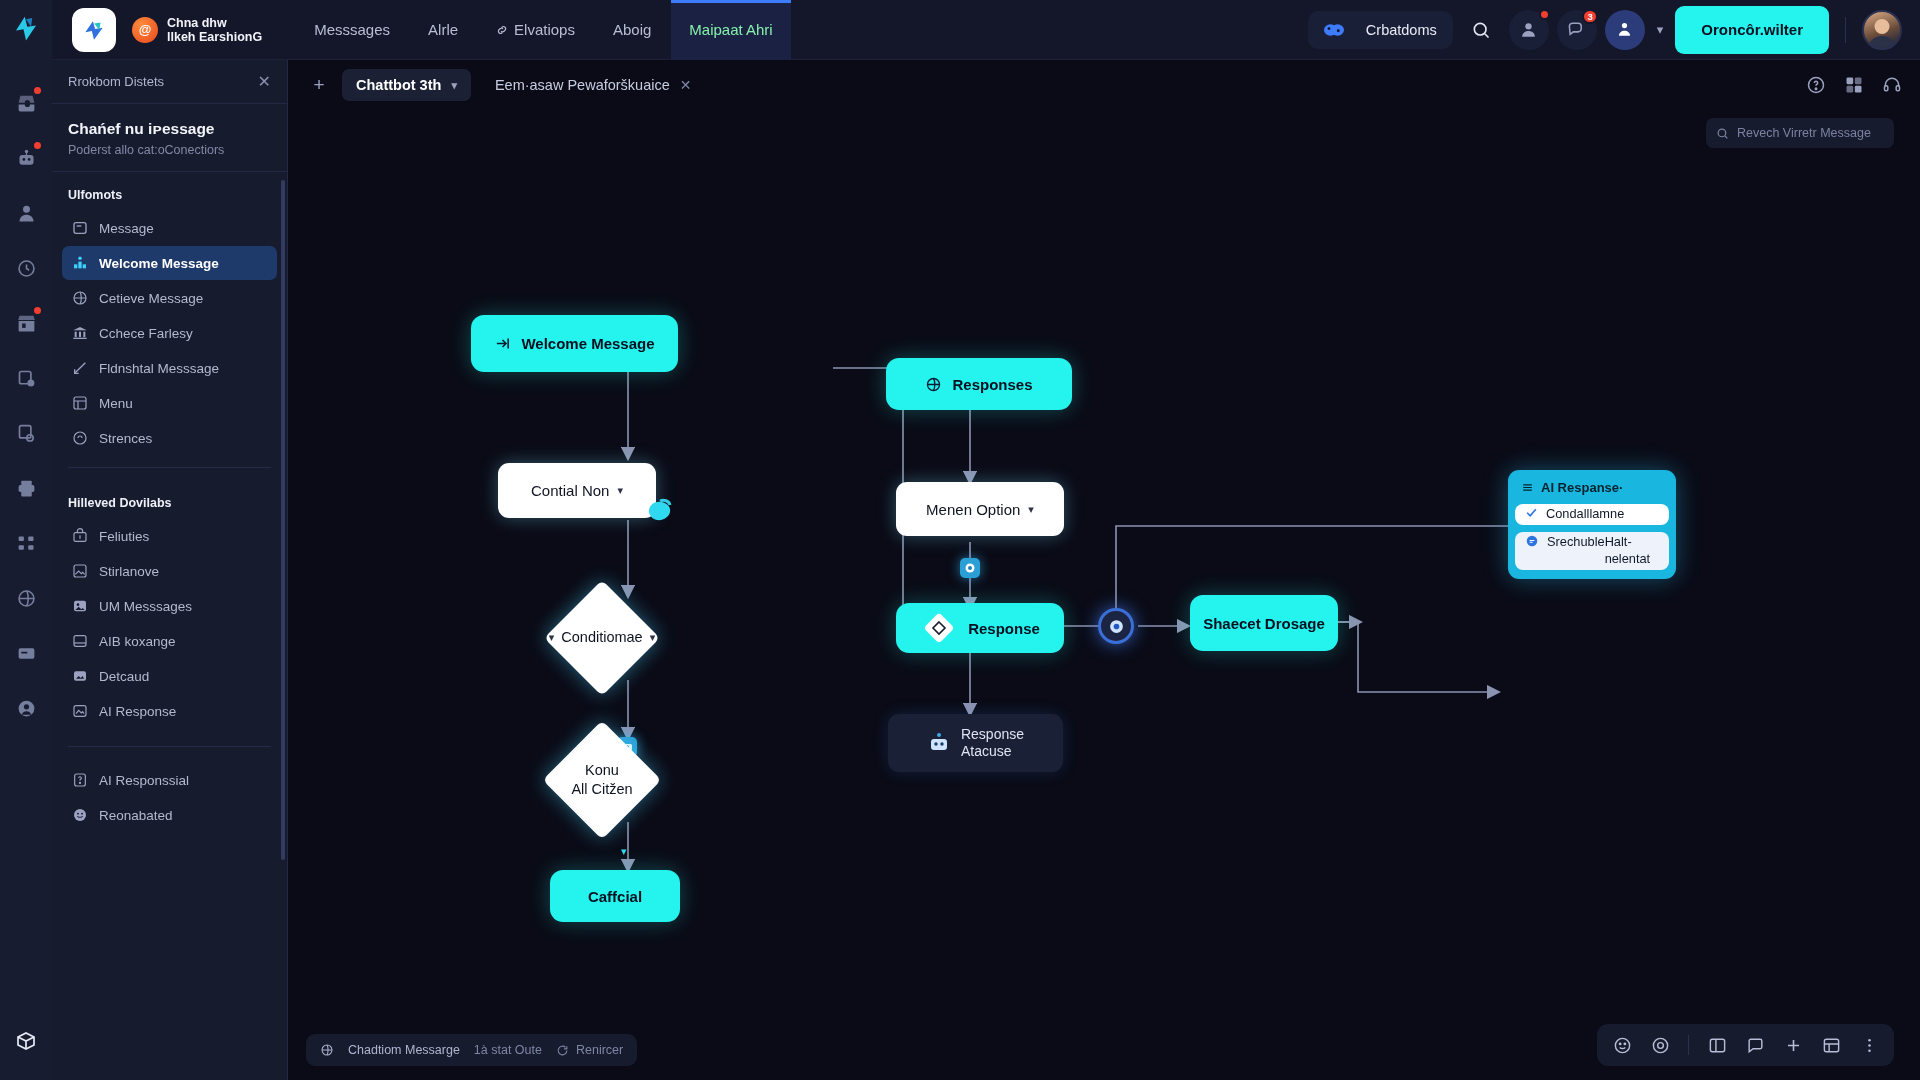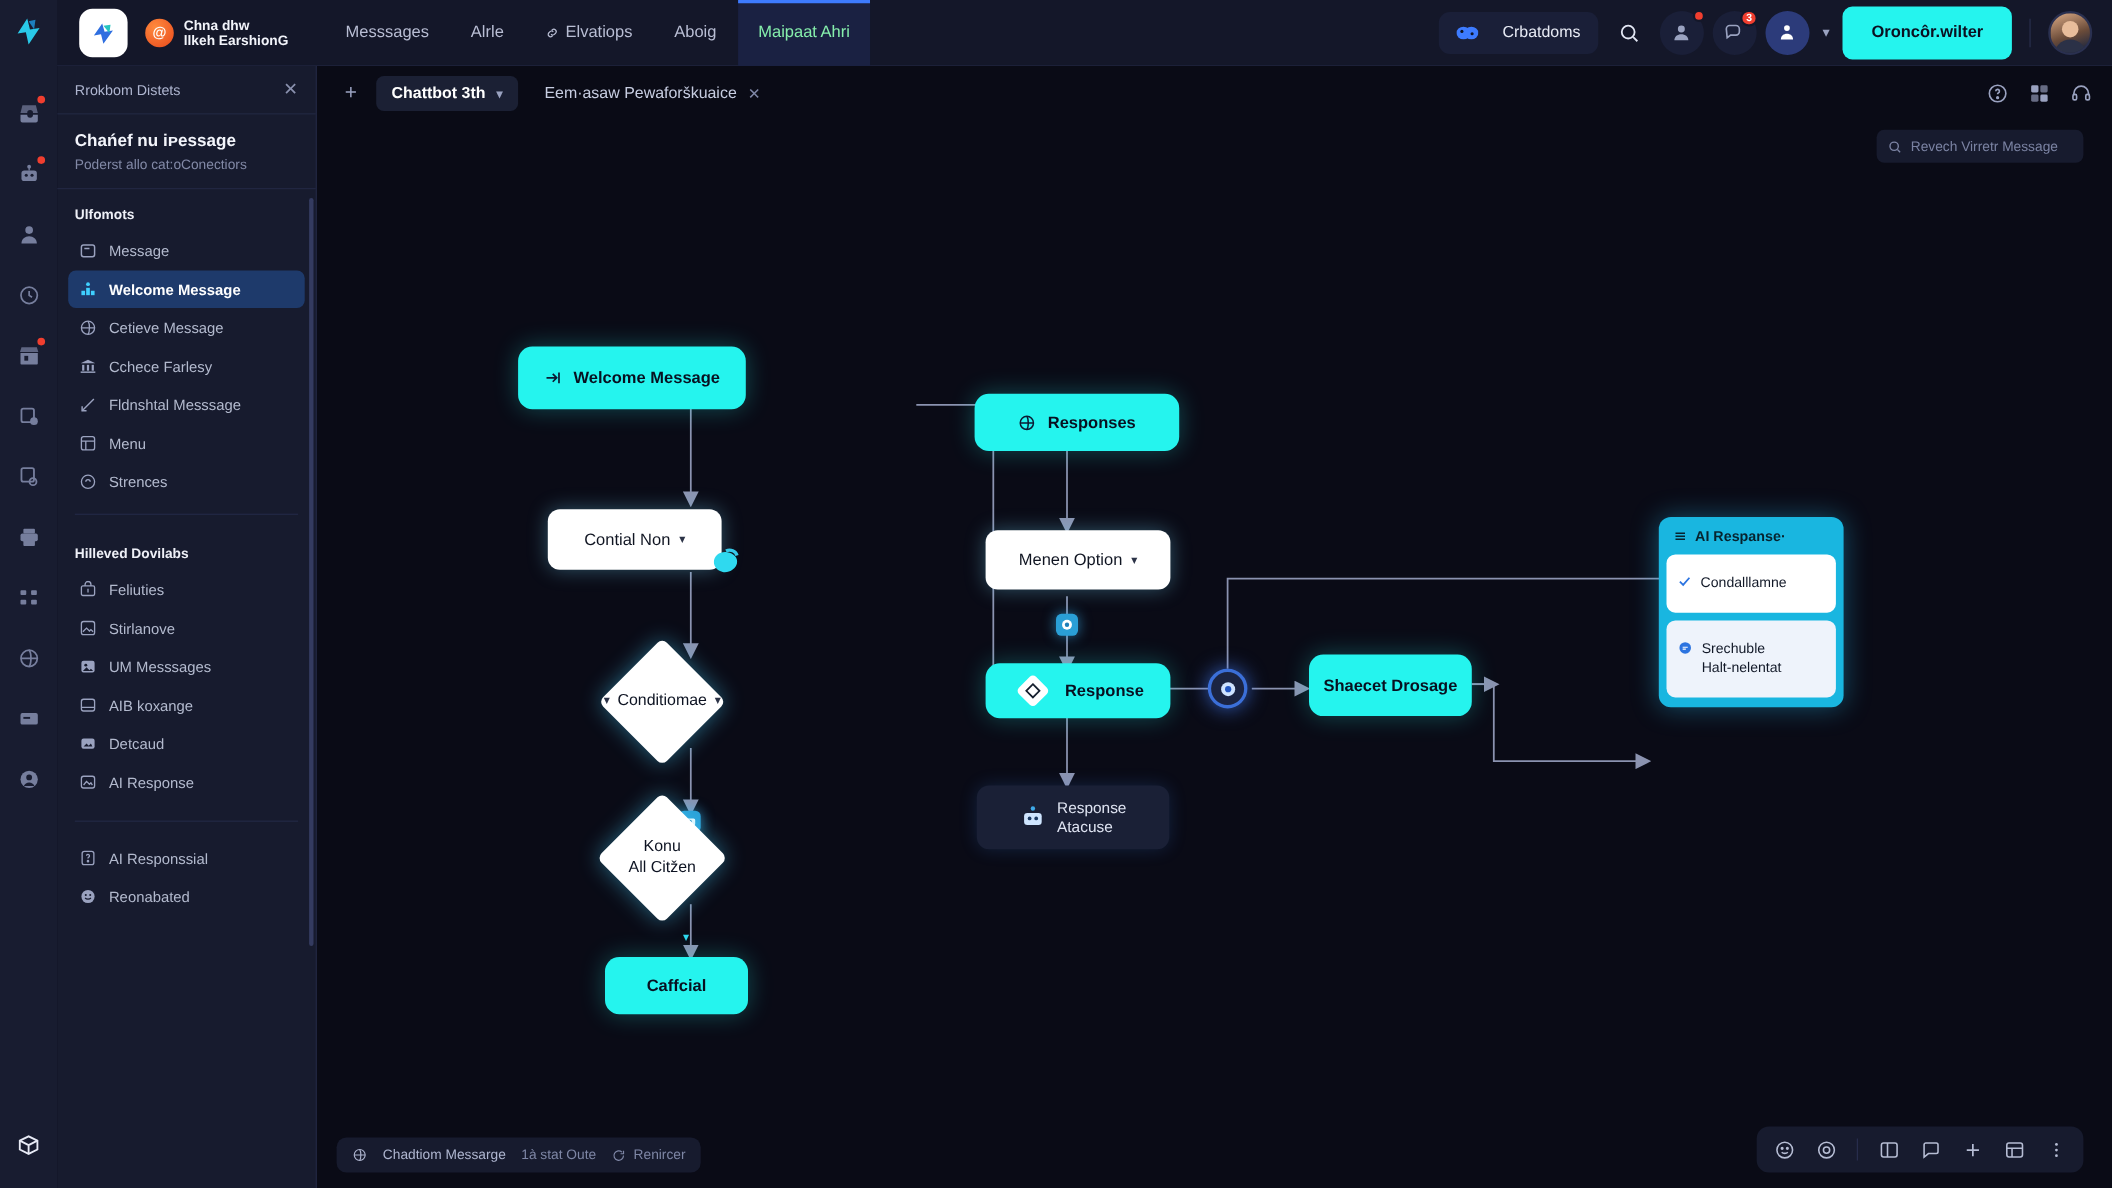--- a/index.html
+++ b/index.html
@@ -247,21 +247,21 @@
     position: absolute; left: 1220px; top: 360px; width: 168px;
     background: #19b6e0; border-radius: 11px; padding: 8px 7px 9px 7px;
     box-shadow: 0 0 24px rgba(40,180,230,.4); cursor: pointer;
   }
   .aicard-hd {
     display: flex; align-items: center; gap: 7px;
     font-size: 13px; font-weight: bold; color: #07232e;
     padding: 2px 6px 9px 6px;
   }
   .aicard-row {
-    background: #ffffff; border-radius: 8px; padding: 18px 10px;
+    background: #ffffff; border-radius: 8px; padding: 2px 10px;
     display: flex; align-items: flex-start; gap: 8px;
     font-size: 12.8px; color: #111827; line-height: 1.32;
     margin-bottom: 7px;
   }
   .aicard-row:last-child { margin-bottom: 0; background: #eef3fb; }
 
   
   .statusbar {
     position: absolute; left: 18px; bottom: 14px;
     height: 32px; border-radius: 9px; background: #171b2e;
@@ -882,21 +882,21 @@
         <span>Condalllamne</span>
       </div>
 
       <div class="aicard-row">
         <span class="nodeicon">
           <svg width="14" height="14" viewBox="0 0 24 24">
             <circle cx="12" cy="12" r="9" fill="#2c74e0"></circle>
             <path d="M8 11h8M8 14h5" stroke="#ffffff" stroke-width="1.8"></path>
           </svg>
         </span>
-        <span style="display:flex; flex-direction:column;justify-content:space-between;">
+        <span style="display:flex; flex-direction:row;justify-content:space-between;">
           <span>Srechuble</span>
           <span>Halt-nelentat</span>
         </span>
       </div>
     </div>
 
     <div class="statusbar">
       <span class="sb-item">
         <svg width="14" height="14" viewBox="0 0 24 24" fill="none" stroke="#aeb5cf" stroke-width="1.8">
           <circle cx="12" cy="12" r="8.5"></circle>

